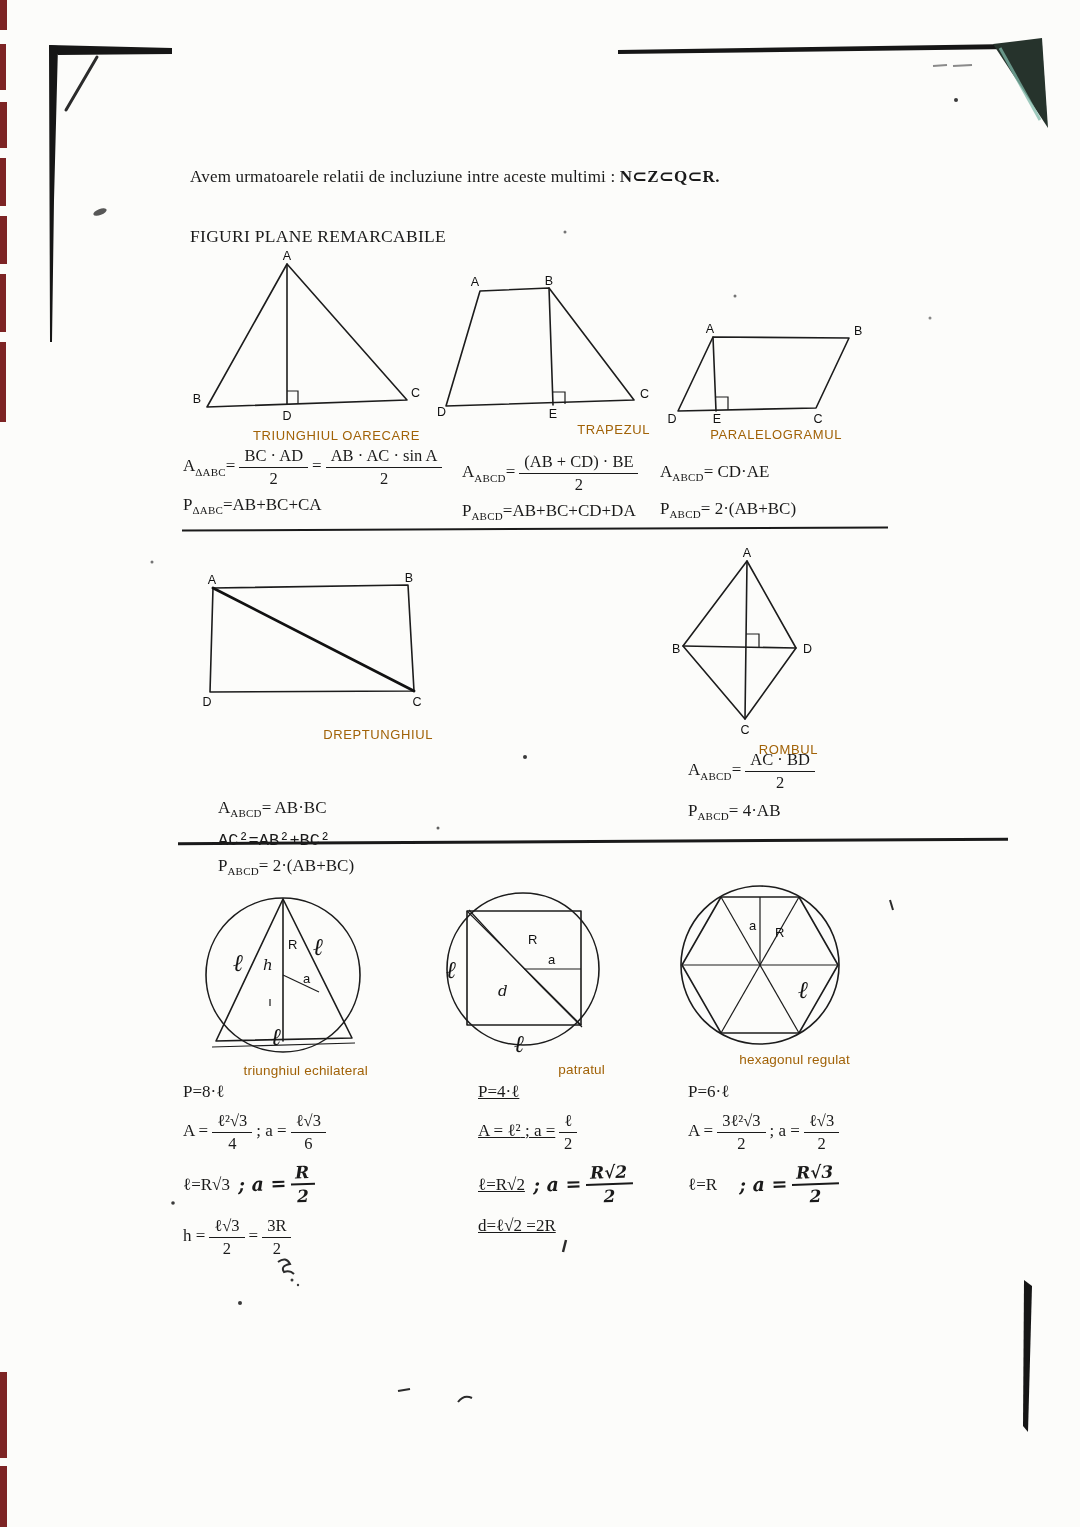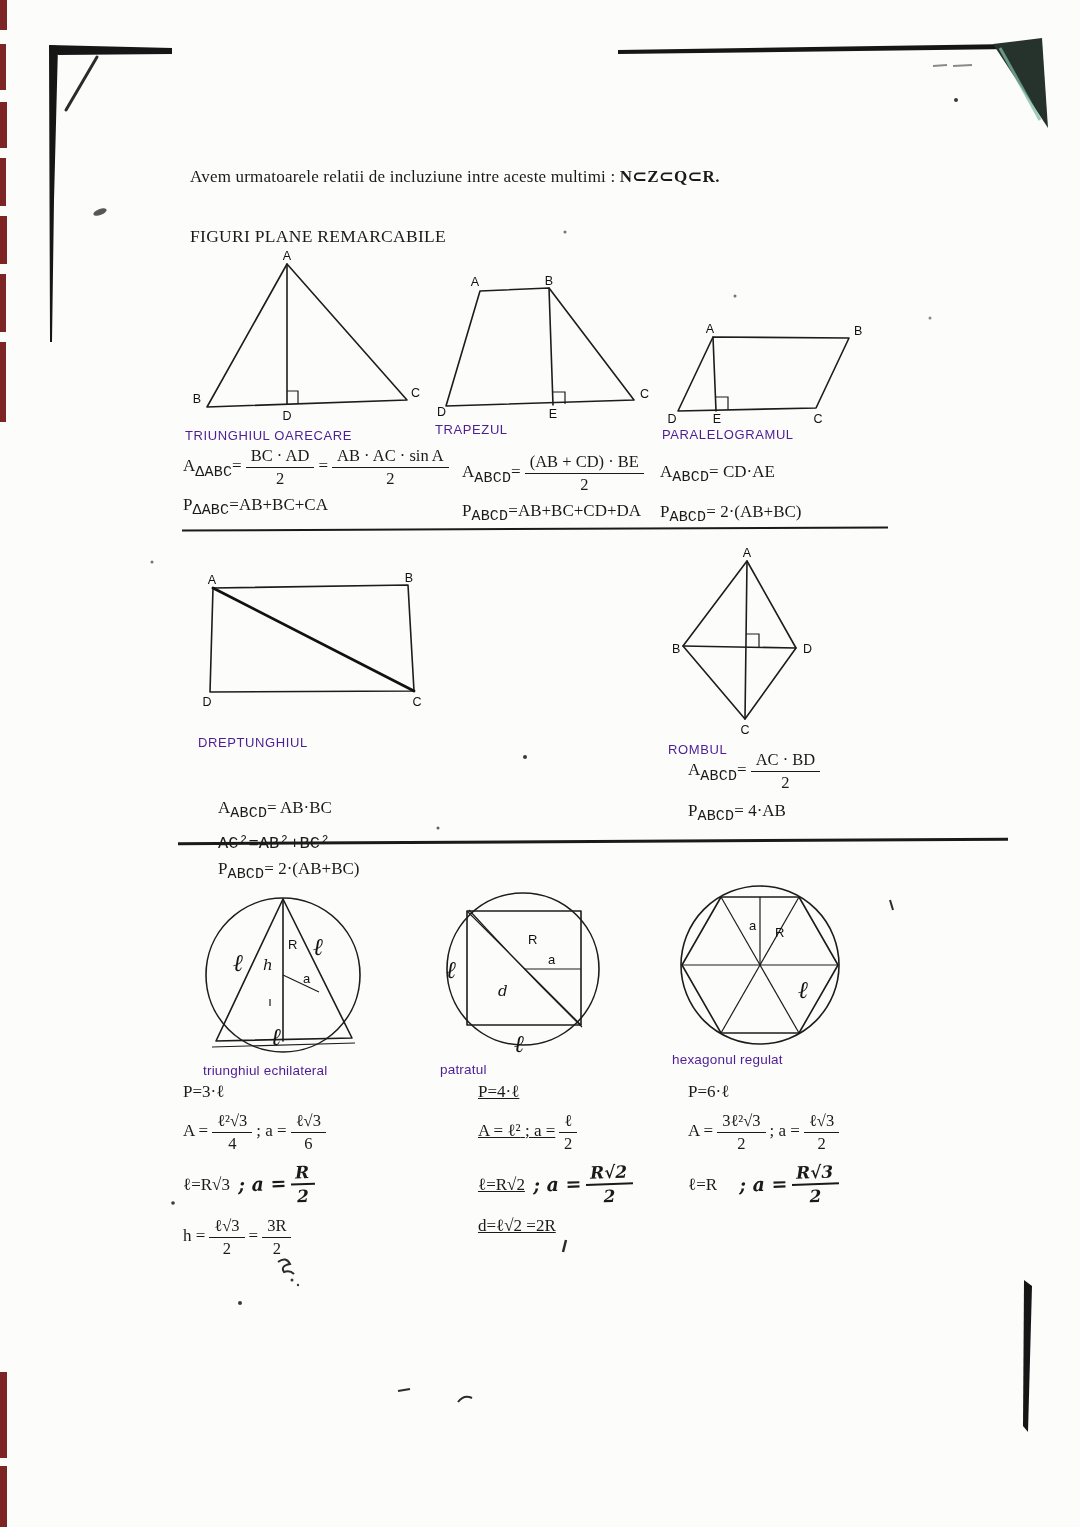--- a/index.html
+++ b/index.html
@@ -9,34 +9,34 @@
     font-family:"Liberation Serif", serif; color:#1a1a1a;
   }
   svg { overflow:visible; display:block; }
   .abs { position:absolute; }
   .intro { left:190px; top:166px; font-size:17px; letter-spacing:0.2px; }
   .intro .mathbold { font-weight:bold; letter-spacing:0.5px; }
   .section-title { left:190px; top:226px; font-size:17.5px; font-weight:normal; letter-spacing:0.3px; }
 
   .fig .caption {
     font-family:"Liberation Sans", sans-serif; font-size:13px; letter-spacing:0.6px;
-    color:#4c1d95; text-align:left; margin-top:4px;
+    color:#a16207; text-align:right; margin-top:4px;
   }
   .fig .caption.lc { letter-spacing:0.2px; font-size:13.5px; }
 
   .shape { fill:none; stroke:#1c1c1c; stroke-width:1.6; stroke-linejoin:round; stroke-linecap:round; }
   .thin  { fill:none; stroke:#1c1c1c; stroke-width:1.2; }
   .thick { fill:none; stroke:#111; stroke-width:2.8; stroke-linecap:round; }
   .vlabel { font-family:"Liberation Sans", sans-serif; font-size:12.5px; fill:#111; }
   .slabel { font-family:"Liberation Sans", sans-serif; font-size:13px; fill:#111; }
   .cursive { font-family:"DejaVu Serif", serif; font-style:italic; font-size:24px; fill:#151515; }
   .cursive.sm { font-size:15px; }
 
   .formula { position:absolute; font-size:17px; white-space:nowrap; }
-  .formula sub { font-size:15px; letter-spacing:0.2px;font-family:Liberation Mono, monospace; }
+  .formula sub { font-size:11px; letter-spacing:0.2px; }
   .frac { display:inline-block; vertical-align:middle; text-align:center; margin:0 4px; font-size:16.5px; }
   .frac .num { display:block; padding:0 5px 1px; border-bottom:1.5px solid #1a1a1a; }
   .frac .den { display:block; padding-top:1px; }
   .frow { margin-bottom:6px; }
 
   .hw { display:inline-block; font-family:"DejaVu Serif", serif; font-style:italic; font-weight:bold;
         font-size:19px; transform:rotate(-2deg); margin-left:8px; }
   .hw .frac { font-size:17px; }
   .hw .frac .num { border-bottom-width:2px; }
 
@@ -178,21 +178,21 @@
 
   <div class="abs fig" style="left:198px; top:575px; width:235px;">
     <svg width="235" height="140">
       <polygon class="shape" points="15,13 210,10 216,116 12,117"></polygon>
       <line class="thick" x1="15" y1="13" x2="216" y2="116"></line>
       <text class="vlabel" x="14" y="9" text-anchor="middle">A</text>
       <text class="vlabel" x="211" y="7" text-anchor="middle">B</text>
       <text class="vlabel" x="219" y="131" text-anchor="middle">C</text>
       <text class="vlabel" x="9" y="131" text-anchor="middle">D</text>
     </svg>
-    <div class="caption" style="margin-top:20px;">DREPTUNGHIUL</div>
+    <div class="caption" style="margin-top:12px;">DREPTUNGHIUL</div>
   </div>
 
   <div class="abs fig" style="left:668px; top:550px; width:150px;">
     <svg width="150" height="188">
       <polygon class="shape" points="79,11 15,96 77,169 128,98"></polygon>
       <line class="shape" x1="79" y1="11" x2="77" y2="169"></line>
       <line class="shape" x1="15" y1="96" x2="128" y2="98"></line>
       <path class="thin" d="M78,84 L91,84 L91,97"></path>
       <text class="vlabel" x="79" y="7" text-anchor="middle">A</text>
       <text class="vlabel" x="4" y="103">B</text>
@@ -272,21 +272,21 @@
       <line class="thin" x1="88" y1="85" x2="49" y2="153"></line>
       <line class="thin" x1="88" y1="85" x2="88" y2="17" stroke-width="1.8"></line>
       <text class="slabel" x="77" y="50">a</text>
       <text class="slabel" x="103" y="57">R</text>
       <text class="cursive" x="126" y="118" font-size="22">ℓ</text>
     </svg>
     <div class="caption lc">hexagonul regulat</div>
   </div>
 
   <div class="polycol" style="left:183px; top:1082px; width:270px;">
-    <div class="pline">P=3·ℓ</div>
+    <div class="pline">P=8·ℓ</div>
     <div class="pline">
       <span>A =</span><span class="frac"><span class="num">ℓ²√3</span><span class="den">4</span></span><span>; a =</span><span class="frac"><span class="num">ℓ√3</span><span class="den">6</span></span>
     </div>
     <div class="pline">
       <span>ℓ=R√3</span><span class="hw"><span>;</span> <span>a =</span><span class="frac"><span class="num">R</span><span class="den">2</span></span></span>
     </div>
     <div class="pline">
       <span>h =</span><span class="frac"><span class="num">ℓ√3</span><span class="den">2</span></span><span>=</span><span class="frac"><span class="num">3R</span><span class="den">2</span></span>
     </div>
   </div>

